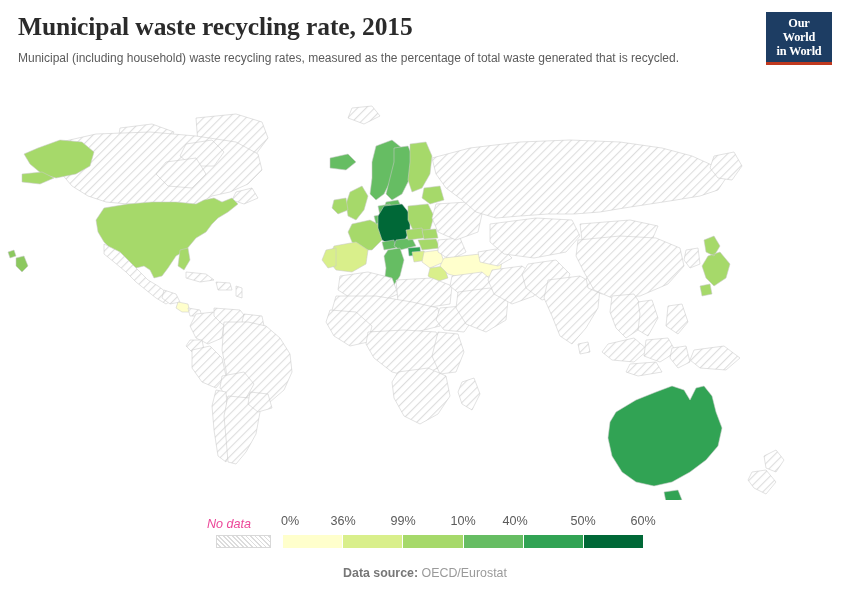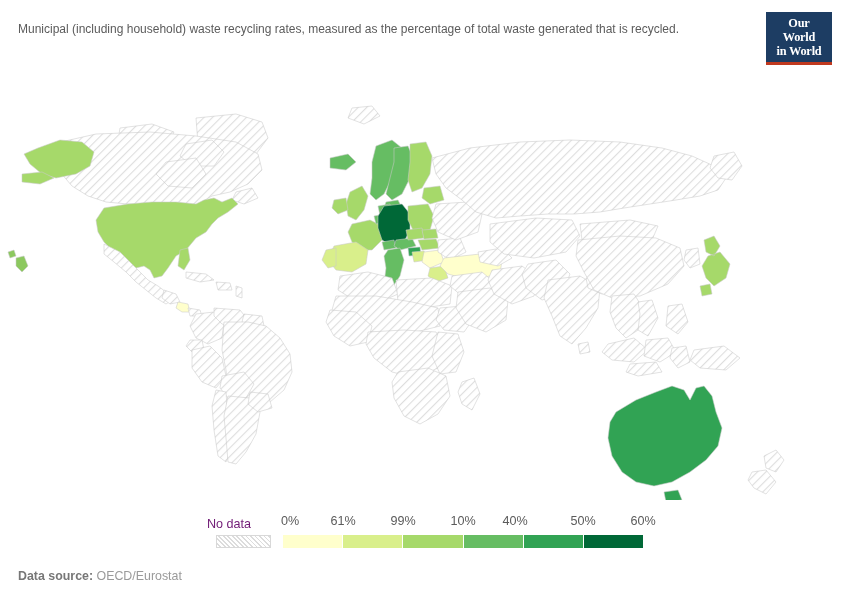--- a/index.html
+++ b/index.html
@@ -78,22 +78,23 @@
   }
   .legend-inner {
     position: relative;
     margin: 0 auto;
     width: 436px; height: 46px;
   }
   .nodata-label {
     position: absolute;
     left: 0; top: 9px;
     font-size: 12.6px;
-    color: #701a75;
+    color: #ec4899;
     white-space: nowrap;
+    font-style: italic;
   }
   .nodata-swatch {
     position: absolute;
     left: 9px; top: 27px;
     width: 55px; height: 13px;
     background: #ffffff;
     border: 1px solid #d8d8d8;
     background-image: repeating-linear-gradient(45deg,
         #ffffff 0 2px, #dcdcdc 2px 3.2px);
   }
@@ -122,31 +123,33 @@
 
   
   .footer {
     position: absolute;
     left: 18px; right: 18px; top: 566px;
     height: 20px;
     display: flex;
     align-items: center;
     font-size: 12.4px;
     color: #9a9a9a;
+    flex-direction: column;
   }
   .footer .src-label { color: #777777; font-weight: 700; }
   .footer .src-value { color: #9a9a9a; }
   .footer-right { color: #9a9a9a; white-space: nowrap; }
 </style>
 </head>
 <body>
 
 <div id="chart">
 
   <div class="header">
+    <h1 class="title">Municipal waste recycling rate, 2015</h1>
     <p class="subtitle">Municipal (including household) waste recycling rates, measured as the percentage of total waste generated that is recycled.</p>
   </div>
 
   <div class="owid-logo" style="background: rgb(29, 61, 99); border-bottom-color: rgb(192, 57, 31);">
     <span>Our World</span>
     <span>in World</span>
   </div>
 
   <div class="map-wrap">
     <svg viewBox="0 0 850 400" preserveAspectRatio="xMidYMid meet">
@@ -293,21 +296,21 @@
     </svg>
   </div>
 
   <div class="legend">
     <div class="legend-inner">
       <div class="nodata-label">No data</div>
       <div class="nodata-swatch"></div>
 
       <div class="ticks">
         <div class="tick first" style="left:0px">0%</div>
-        <div class="tick" style="left:60px">61%</div>
+        <div class="tick" style="left:60px">36%</div>
         <div class="tick" style="left:120px">99%</div>
         <div class="tick" style="left:180px">10%</div>
         <div class="tick" style="left:232px">40%</div>
         <div class="tick" style="left:300px">50%</div>
         <div class="tick" style="left:360px">60%</div>
       </div>
 
       <div class="ramp">
         <div class="ramp-bin" style="background: rgb(255, 255, 204);"></div>
         <div class="ramp-bin" style="background: rgb(217, 239, 139);"></div>

